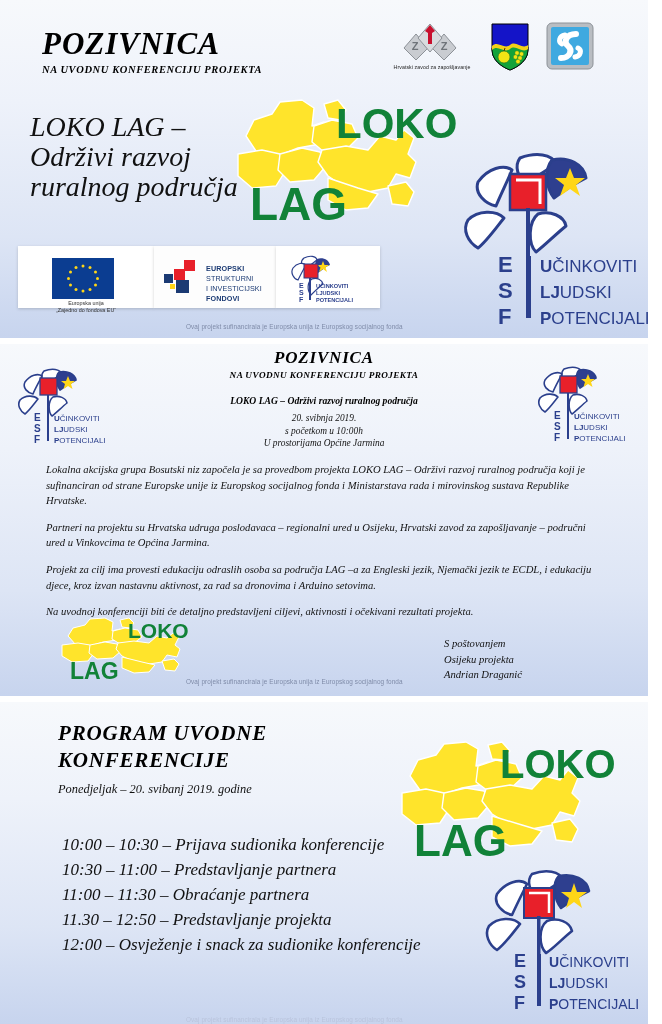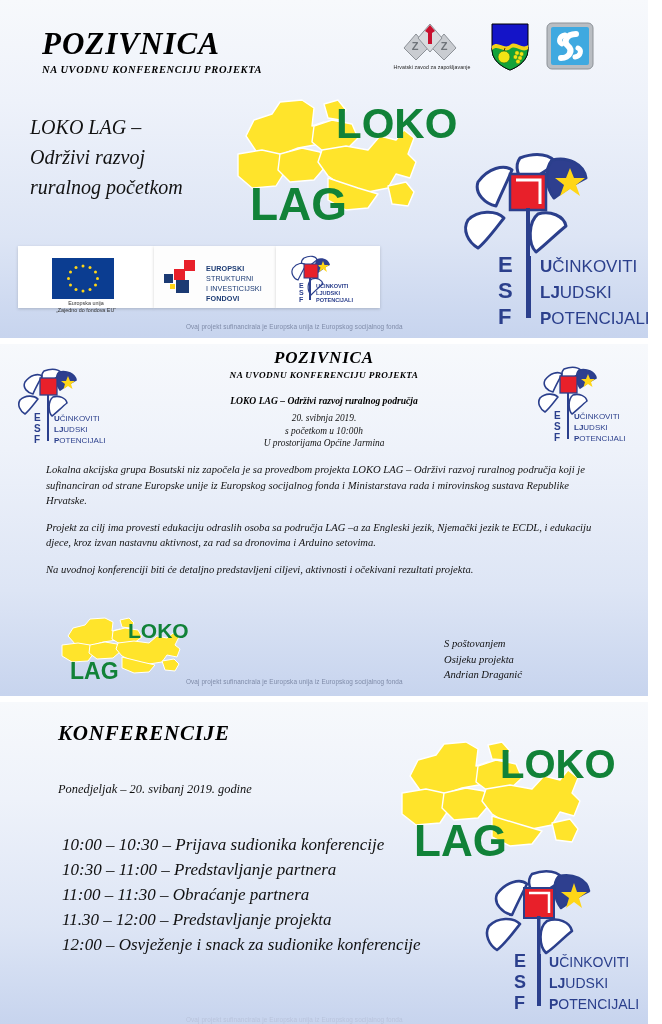--- a/index.html
+++ b/index.html
@@ -16,21 +16,21 @@
   .gap{position:absolute;left:0;width:648px;background:#ffffff;}
   .gap-1{top:338px;height:6px;}
   .gap-2{top:696px;height:6px;}
 
   
   .pozivnica-main{position:absolute;left:42px;top:26px;font-size:31px;font-style:italic;
       font-weight:700;font-family:"Liberation Serif",serif;color:#000;letter-spacing:1px;}
   .pozivnica-sub{position:absolute;left:42px;top:64px;font-size:10.5px;font-style:italic;
       font-weight:700;letter-spacing:.6px;color:#000;}
 
-  .proj-title{position:absolute;left:30px;top:112px;font-size:20px;font-style:italic;
+  .proj-title{position:absolute;left:30px;top:112px;font-size:28px;font-style:italic;
       line-height:30px;color:#111;}
 
   
   .toplogos{position:absolute;left:398px;top:22px;width:220px;height:58px;}
   .hzz{position:absolute;left:0;top:0;width:64px;height:40px;}
   .hzz-cap{position:absolute;left:-18px;top:42px;width:104px;text-align:center;
       font-family:"Liberation Sans",sans-serif;font-size:5.2px;color:#222;letter-spacing:.1px;}
   .jarmina{position:absolute;left:92px;top:0;width:40px;height:50px;}
   .hup{position:absolute;left:148px;top:0;width:48px;height:48px;}
 
@@ -89,21 +89,21 @@
 <div class="page">
 
   <div class="sec sec-1">
 
     <div class="pozivnica-main">POZIVNICA</div>
     <div class="pozivnica-sub">NA UVODNU KONFERENCIJU  PROJEKTA</div>
 
     <div class="proj-title">
       <div>LOKO LAG –</div>
       <div>Održivi razvoj</div>
-      <div>ruralnog početkom</div>
+      <div>ruralnog područja</div>
     </div>
 
     <div class="toplogos">
       <div class="hzz">
         <svg viewBox="0 0 64 40" width="64" height="40">
           <g>
             <polygon points="6,26 18,12 30,26 18,38" fill="#c9ccd1" stroke="#8d9298" stroke-width="1"></polygon>
             <polygon points="34,26 46,12 58,26 46,38" fill="#c9ccd1" stroke="#8d9298" stroke-width="1"></polygon>
             <polygon points="20,16 32,2 44,16 32,30" fill="#d9dbde" stroke="#8d9298" stroke-width="1"></polygon>
             <path d="M32,3 L37,9 L34,11 L34,22 L30,22 L30,11 L27,9 Z" fill="#c8102e"></path>
@@ -308,20 +308,21 @@
     </div>
 
     <div class="s2-date">
       <div>20. svibnja 2019.</div>
       <div>s početkom u 10:00h</div>
       <div>U prostorijama Općine Jarmina</div>
     </div>
 
     <div class="s2-body">
       <p>Lokalna akcijska grupa Bosutski niz započela je sa provedbom projekta LOKO LAG – Održivi razvoj ruralnog područja koji je sufinanciran od strane Europske unije iz Europskog socijalnog fonda i Ministarstava rada i mirovinskog sustava Republike Hrvatske.</p>
+      <p>Partneri na projektu su Hrvatska udruga poslodavaca – regionalni ured u Osijeku, Hrvatski zavod za zapošljavanje – područni ured u Vinkovcima te Općina Jarmina.</p>
       <p>Projekt za cilj ima provesti edukaciju odraslih osoba sa područja LAG –a za Engleski jezik, Njemački jezik te ECDL, i edukaciju djece, kroz izvan nastavnu aktivnost, za rad sa dronovima i Arduino setovima.</p>
       <p>Na uvodnoj konferenciji biti će detaljno predstavljeni ciljevi, aktivnosti i očekivani rezultati projekta.</p>
     </div>
 
     <div class="sign">
       <div>S poštovanjem</div>
       <div>Osijeku projekta</div>
       <div>Andrian Draganić</div>
     </div>
 
@@ -343,30 +344,31 @@
     </div>
 
     <div class="disclaimer" style="left:186px;top:334px;">Ovaj projekt sufinancirala je Europska unija iz Europskog socijalnog fonda</div>
   </div>
 
   <div class="gap gap-2"></div>
 
   <div class="sec sec-3">
 
     <div class="s3-title">
+      <div>PROGRAM UVODNE</div>
       <div>KONFERENCIJE</div>
     </div>
 
     <div class="s3-date">Ponedjeljak – 20. svibanj 2019. godine</div>
 
     <div class="s3-list">
       <div>10:00 – 10:30 – Prijava sudionika konferencije</div>
       <div>10:30 – 11:00 – Predstavljanje partnera</div>
       <div>11:00 – 11:30 – Obraćanje partnera</div>
-      <div>11.30 – 12:00 – Predstavljanje projekta</div>
+      <div>11.30 – 12:50 – Predstavljanje projekta</div>
       <div>12:00 – Osvježenje i snack za sudionike konferencije</div>
     </div>
 
     <div class="loko-s3">
       <svg viewBox="0 0 200 128" width="200" height="128">
         <g fill="#ffe42b" stroke="#ffffff" stroke-width="1.4" stroke-linejoin="round">
           <path d="M18,38 L26,22 L44,17 L52,6 L74,4 L86,11 L84,28 L96,24 L104,34 L92,46 L70,50 L50,57 L30,55 Z"></path>
           <path d="M96,7 L110,4 L118,13 L112,22 L100,21 Z"></path>
           <path d="M86,28 L104,22 L124,26 L130,40 L118,51 L96,53 L84,44 Z"></path>
           <path d="M10,55 L34,51 L52,55 L58,70 L48,85 L24,87 L10,76 Z"></path>

